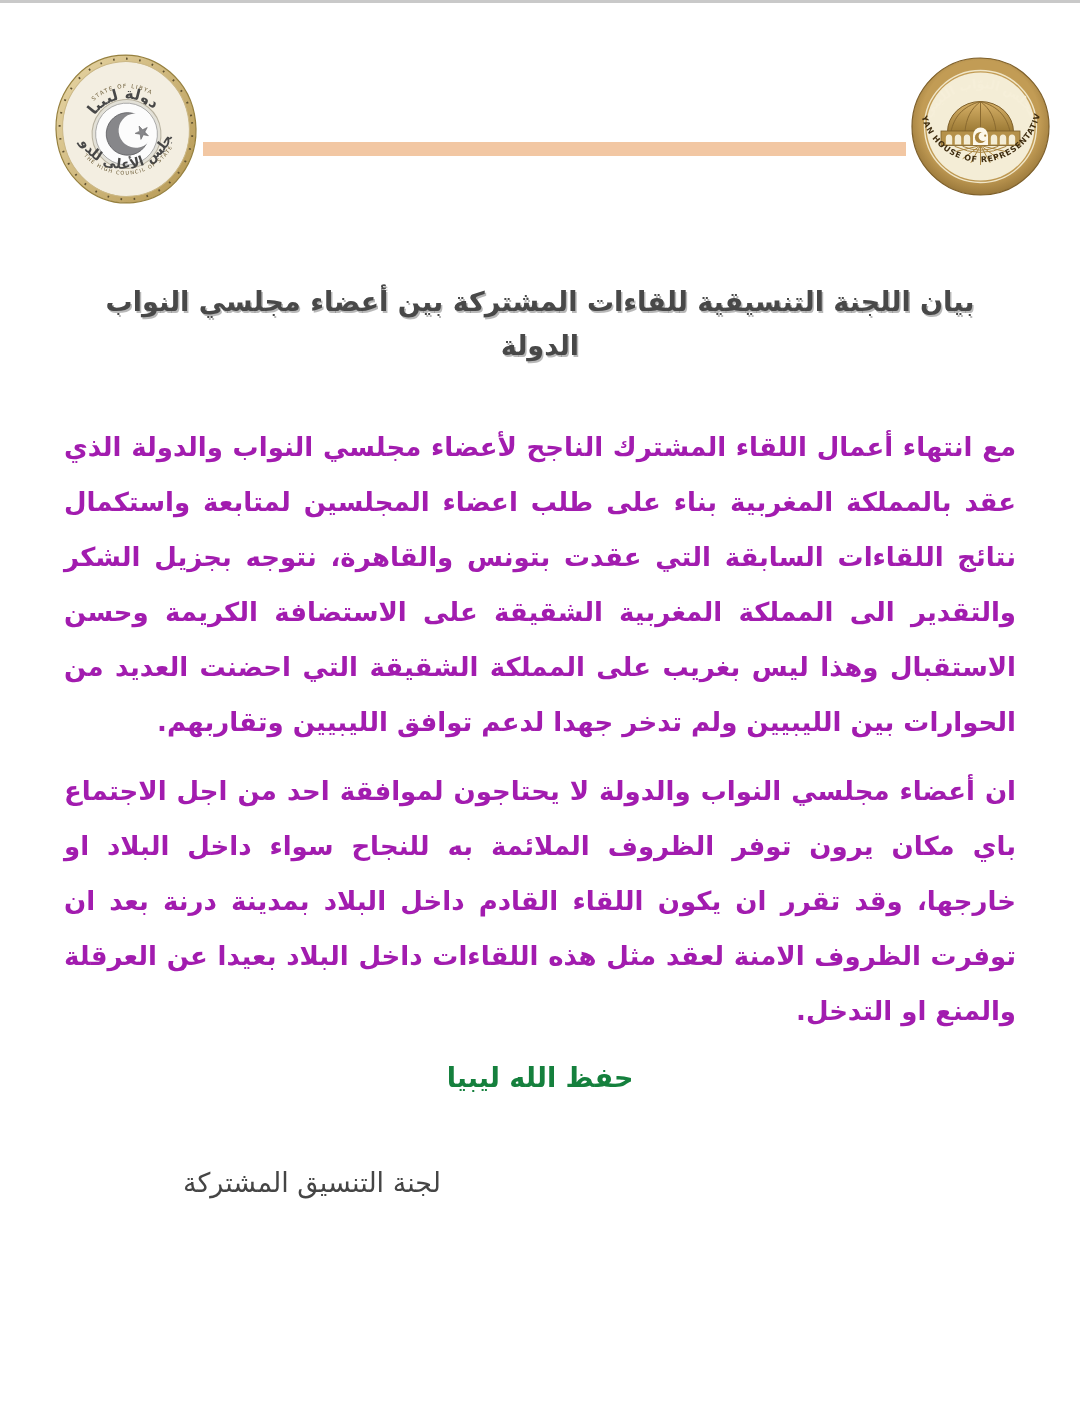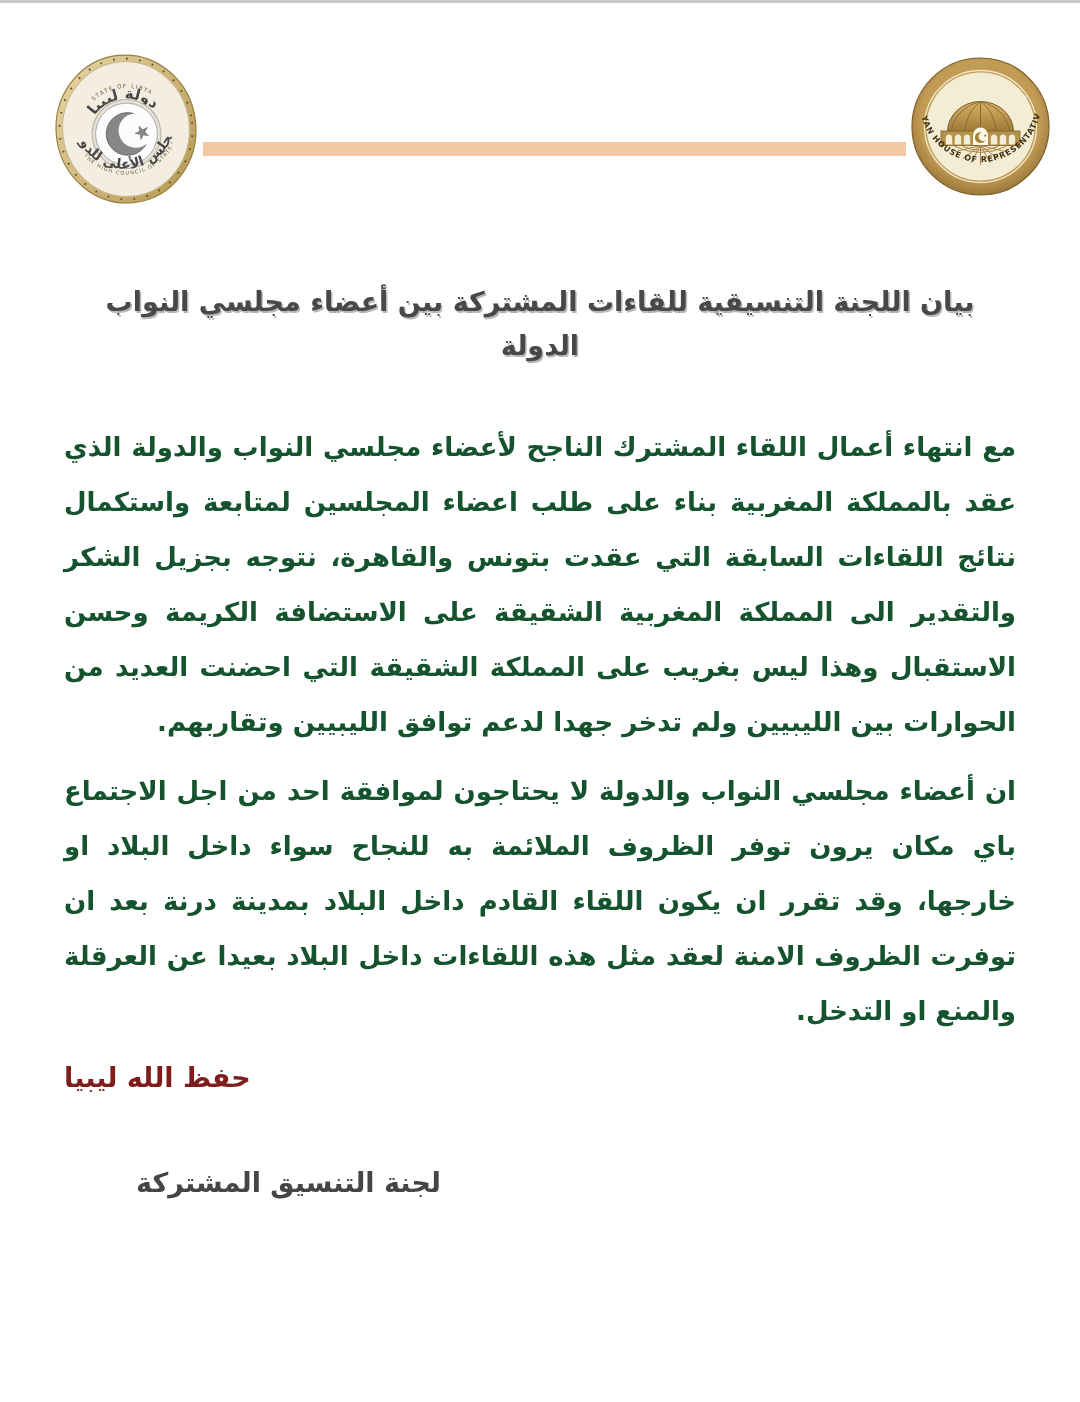--- a/index.html
+++ b/index.html
@@ -13,25 +13,25 @@
   .seal-right{position:absolute;left:909px;top:56px;width:143px;height:141px;}
   .divider{position:absolute;left:203px;top:142px;width:703px;height:14px;background:#f2c7a3;}
   
   main{position:relative;padding:0 64px;direction:rtl;color:#3e3e3e;}
   .title{
     margin:280px 0 0 0;line-height:44px;font-size:27px;font-weight:bold;text-align:center;
     color:#484848;text-shadow:1.5px 1.5px 0 rgba(0,0,0,0.28);
   }
   .para{
     margin:0 0 14px 0;font-size:26px;font-weight:bold;line-height:55px;
-    text-align:justify;color:#14532d;
+    text-align:justify;color:#a21caf;
   }
   .para:first-of-type{margin-top:52px;}
-  .closing{margin-top:8px;font-size:27px;font-weight:bold;line-height:50px;text-align:left;color:#7f1d1d;}
-  .signature{margin:60px 575px 0 0;font-size:27px;font-weight:bold;line-height:40px;text-align:right;color:#454545;}
+  .closing{margin-top:8px;font-size:27px;font-weight:bold;line-height:50px;text-align:center;color:#15803d;}
+  .signature{margin:60px 575px 0 0;font-size:27px;font-weight:normal;line-height:40px;text-align:right;color:#454545;}
   svg text{font-family:"DejaVu Sans",sans-serif;}
 </style>
 </head>
 <body>
 
 <div class="page">
   <div class="top-line"></div>
 
   <svg class="seal-left" viewBox="0 0 140 150" aria-hidden="true">
     <defs>

